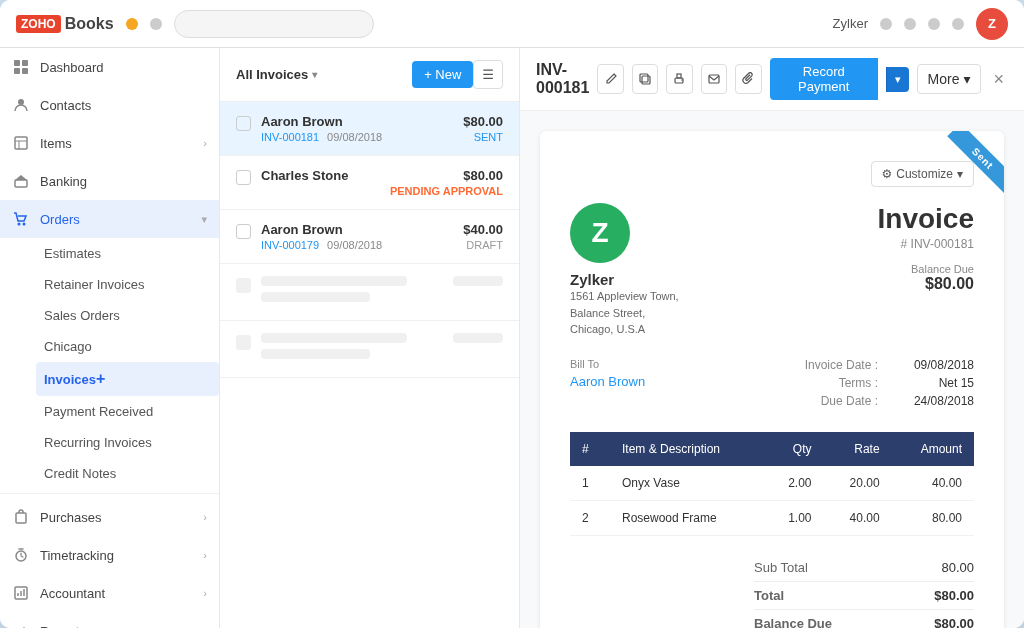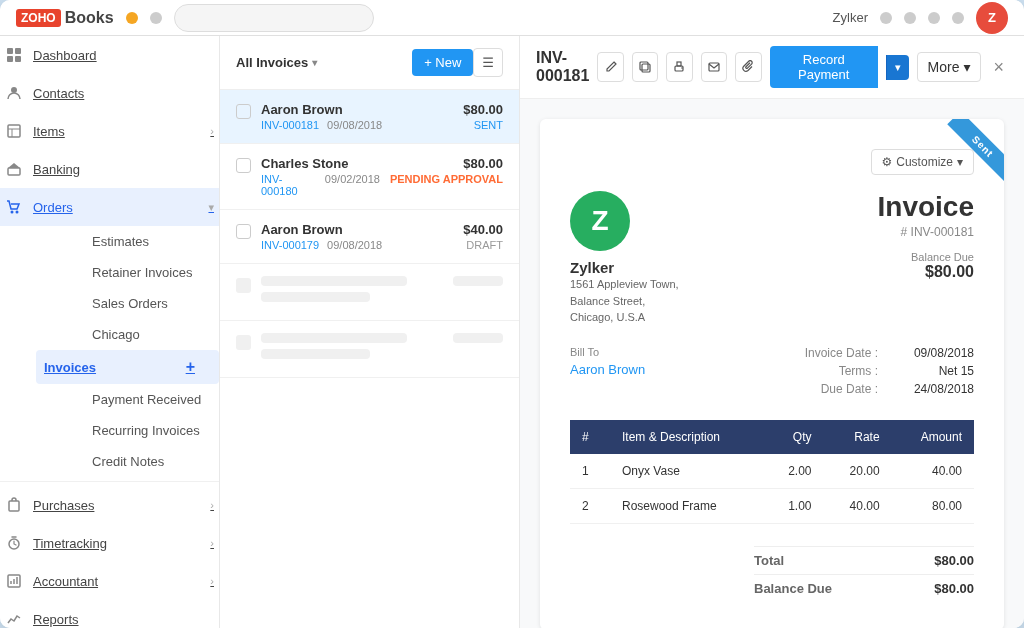--- a/index.html
+++ b/index.html
@@ -1,39 +1,39 @@
 <!DOCTYPE html>
 <html><head>
   <meta charset="utf-8">
   <style>
     * { box-sizing: border-box; margin: 0; padding: 0; }
     body { font-family: 'Segoe UI', Arial, sans-serif; background: #d0e4f5; display: flex; align-items: center; justify-content: center; min-height: 100vh; }
     .app-window { width: 1024px; height: 628px; background: #f0f4f8; border-radius: 10px; overflow: hidden; display: flex; flex-direction: column; box-shadow: 0 4px 20px rgba(0,0,0,0.2); }
     
-    .top-bar { height: 36px; background: #fff; display: flex; align-items: center; padding: 0 16px; gap: 12px; border-bottom: 1px solid #e0e0e0; flex-shrink: 0; }
+    .top-bar { height: 48px; background: #fff; display: flex; align-items: center; padding: 0 16px; gap: 12px; border-bottom: 1px solid #e0e0e0; flex-shrink: 0; }
     .logo { display: flex; align-items: center; gap: 4px; font-weight: 700; font-size: 16px; color: #333; }
     .logo-zoho { background: #e8432d; color: #fff; padding: 2px 5px; border-radius: 3px; font-size: 12px; font-weight: 700; }
     .logo-books { color: #444; font-weight: 700; }
     .top-bar-spacer { flex: 1; }
     .top-search { flex: 0 0 200px; height: 28px; background: #f5f5f5; border: 1px solid #ddd; border-radius: 14px; }
     .top-dot { width: 12px; height: 12px; border-radius: 50%; }
     .top-dot.yellow { background: #f5a623; }
     .top-dot.gray { background: #ccc; }
     .user-name { font-size: 13px; color: #555; }
     .avatar { width: 32px; height: 32px; border-radius: 50%; background: #e74c3c; display: flex; align-items: center; justify-content: center; color: #fff; font-size: 13px; font-weight: 700; }
     
     .main { display: flex; flex: 1; overflow: hidden; }
     
     .sidebar { width: 220px; background: #fff; border-right: 1px solid #e8e8e8; overflow-y: auto; flex-shrink: 0; }
-    .sidebar-item { display: flex; align-items: center; padding: 10px 5px; cursor: pointer; font-size: 13px; color: #444; gap: 10px; text-decoration: underline; }
+    .sidebar-item { display: flex; align-items: center; padding: 10px 12px; cursor: pointer; font-size: 13px; color: #444; gap: 10px; }
     .sidebar-item.active { background: #e8f0fe; color: #2563eb; }
     .sidebar-item .icon { width: 18px; height: 18px; display: flex; align-items: center; justify-content: center; color: #888; font-size: 14px; flex-shrink: 0; }
     .sidebar-item .arrow { margin-left: auto; font-size: 11px; color: #aaa; }
     .sidebar-sub { padding-left: 44px; }
-    .sidebar-sub-item { padding: 8px 16px 8px 0; font-size: 13px; color: #555; cursor: pointer; margin-left: 48px; }
+    .sidebar-sub-item { padding: 8px 16px 8px 0; font-size: 13px; color: #555; cursor: pointer; }
     .sidebar-sub-item.active { color: #2563eb; font-weight: 600; background: #e8f0fe; padding-left: 8px; margin-left: -8px; border-radius: 4px; }
     .sidebar-divider { height: 1px; background: #f0f0f0; margin: 4px 0; }
     
     .invoice-list { width: 300px; background: #fff; border-right: 1px solid #e8e8e8; display: flex; flex-direction: column; flex-shrink: 0; }
     .invoice-list-header { padding: 12px 16px; display: flex; align-items: center; gap: 0; border-bottom: 1px solid #eee; flex-shrink: 0; }
     .filter-dropdown { display: flex; align-items: center; gap: 4px; font-size: 13px; font-weight: 600; color: #333; cursor: pointer; }
     .filter-dropdown .caret { font-size: 10px; color: #888; }
     .btn-new { background: #2196f3; color: #fff; border: none; border-radius: 4px; padding: 6px 12px; font-size: 13px; cursor: pointer; display: flex; align-items: center; gap: 4px; }
     .btn-menu { background: #fff; border: 1px solid #ddd; border-radius: 4px; padding: 6px 8px; cursor: pointer; color: #555; font-size: 13px; }
     .invoice-list-spacer { flex: 1; }
@@ -173,21 +173,21 @@
         </span>
         <span>Orders</span>
         <span class="arrow">▾</span>
       </div>
 
       <div class="sidebar-sub">
         <div class="sidebar-sub-item">Estimates</div>
         <div class="sidebar-sub-item">Retainer Invoices</div>
         <div class="sidebar-sub-item">Sales Orders</div>
         <div class="sidebar-sub-item">Chicago</div>
-        <div class="sidebar-sub-item active" style="display:flex;align-items:center;justify-content:space-between;text-decoration:underline;">
+        <div class="sidebar-sub-item active" style="display:flex;align-items:center;">
           <span>Invoices</span>
           <span style="color:#2563eb;font-size:16px;margin-right:8px;">+</span>
         </div>
         <div class="sidebar-sub-item">Payment Received</div>
         <div class="sidebar-sub-item">Recurring Invoices</div>
         <div class="sidebar-sub-item">Credit Notes</div>
       </div>
       <div class="sidebar-divider"></div>
       <div class="sidebar-item">
         <span class="icon">
@@ -258,24 +258,20 @@
           <div>
             <div class="invoice-amount">$80.00</div>
             <div class="invoice-status status-sent">SENT</div>
           </div>
         </div>
 
         <div class="invoice-row">
           <div class="invoice-checkbox"></div>
           <div class="invoice-info">
             <div class="invoice-name">Charles Stone</div>
-            <div class="invoice-meta">
-              <span class="inv-num">INV-000180</span>
-              <span>09/02/2018</span>
-            </div>
           </div>
           <div>
             <div class="invoice-amount">$80.00</div>
             <div class="invoice-status status-pending">PENDING APPROVAL</div>
           </div>
         </div>
 
         <div class="invoice-row">
           <div class="invoice-checkbox"></div>
           <div class="invoice-info">
@@ -439,20 +435,24 @@
                 <td>Rosewood Frame</td>
                 <td class="right">1.00</td>
                 <td class="right">40.00</td>
                 <td class="right">80.00</td>
               </tr>
             </tbody>
           </table>
 
           <div class="invoice-totals">
             <div class="totals-table">
+              <div class="total-row">
+                <span class="total-label">Sub Total</span>
+                <span class="total-value">80.00</span>
+              </div>
               <div class="total-row bold">
                 <span class="total-label">Total</span>
                 <span class="total-value">$80.00</span>
               </div>
               <div class="total-row bold">
                 <span class="total-label">Balance Due</span>
                 <span class="total-value">$80.00</span>
               </div>
             </div>
           </div>

